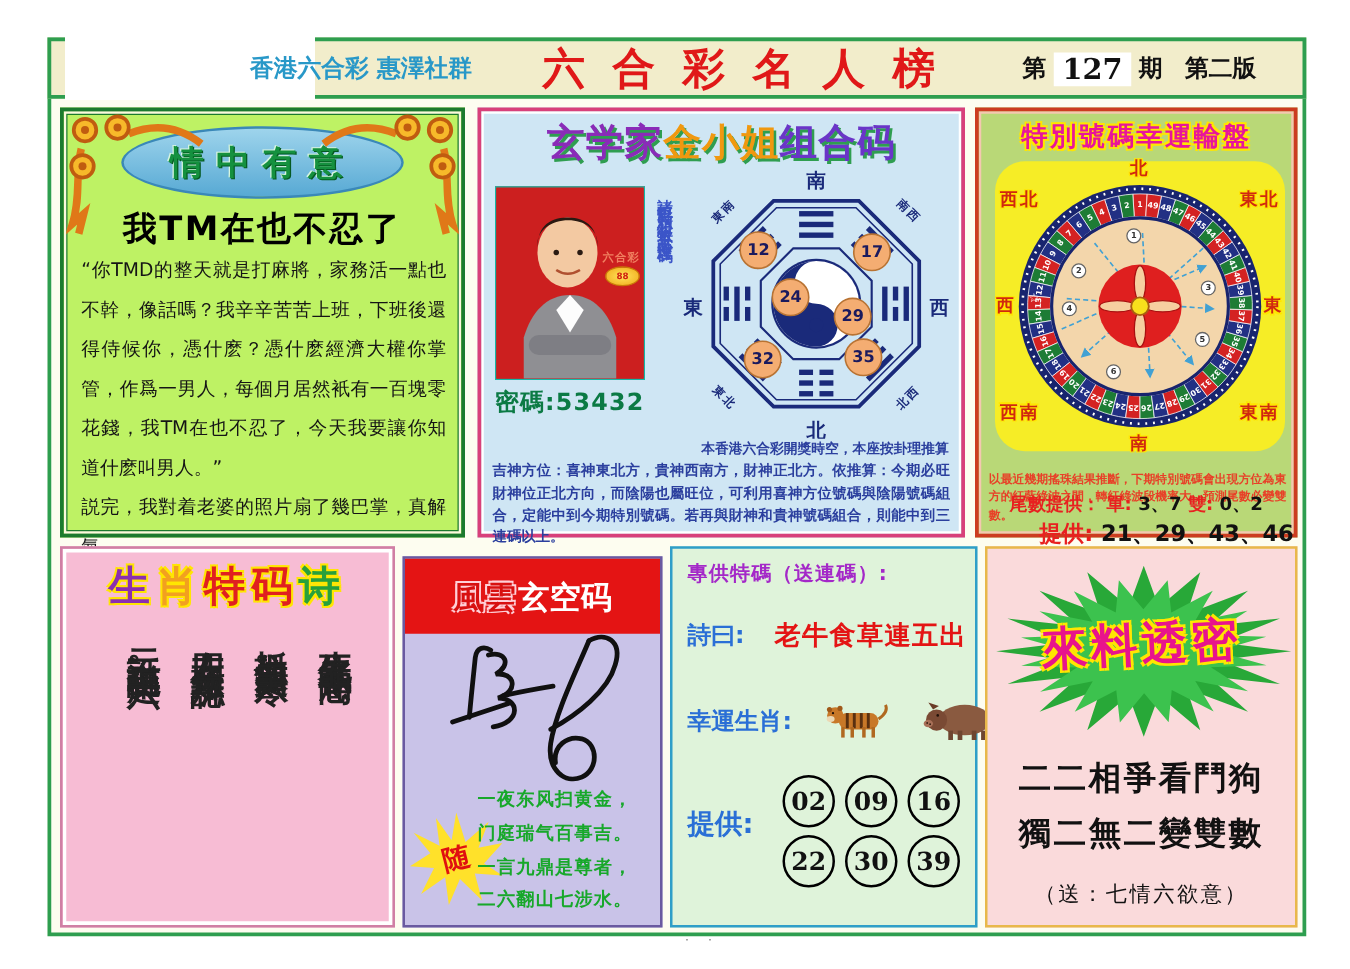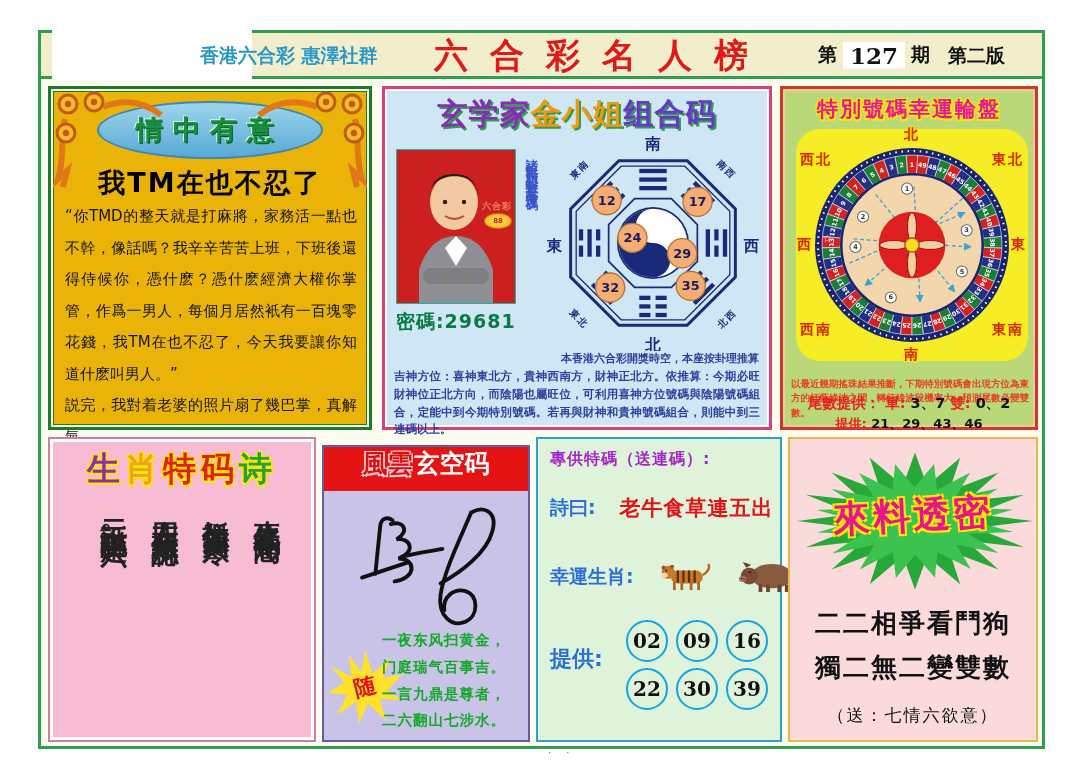--- a/index.html
+++ b/index.html
@@ -12,21 +12,21 @@
   .white-patch{left:52px;top:24px;width:200px;height:56px;background:#ffffff;z-index:3;}
   .brand{left:200px;top:38px;width:270px;height:34px;line-height:34px;font-size:19px;font-weight:900;color:#2898c8;z-index:4;}
   .main-title{left:392px;top:33px;width:420px;height:44px;line-height:44px;text-align:center;font-size:34px;font-weight:900;
               color:#e01818;letter-spacing:22px;font-family:"DejaVu Serif","Liberation Serif",serif;z-index:4;white-space:nowrap;}
   .issue{left:818px;top:38px;height:34px;display:flex;align-items:center;gap:6px;z-index:4;font-size:19px;font-weight:700;color:#111;}
   .issue .numbox{background:#fff;padding:0 7px;font-size:23px;font-family:"DejaVu Serif",serif;}
   .edition{left:948px;top:38px;height:34px;line-height:34px;font-size:19px;font-weight:900;color:#111;z-index:4;}
   .footer-dots{left:548px;top:747px;font-size:10px;color:#777;z-index:4;letter-spacing:6px;}
   
   .panel{position:absolute;box-sizing:border-box;z-index:5;}
-  .story{left:48px;top:86px;width:324px;height:344px;border:3px solid #1c7a2e;background:#eab308;box-shadow:inset 0 0 0 2px #fcf9dc,inset 0 0 0 3px #1c7a2e;}
+  .story{left:48px;top:86px;width:324px;height:344px;border:3px solid #1c7a2e;background:#bef264;box-shadow:inset 0 0 0 2px #fcf9dc,inset 0 0 0 3px #1c7a2e;}
   .mystic{left:382px;top:86px;width:390px;height:344px;border:3px solid #d8407a;background:#cfe6f4;box-shadow:inset 0 0 0 2px #fff;}
   .wheelp{left:780px;top:86px;width:258px;height:344px;border:3px solid #cc3c20;background:#b9d877;box-shadow:inset 0 0 0 2px #f4c8b0;}
   .zpoem{left:48px;top:437px;width:268px;height:305px;border:2px solid #cf7fa4;background:#f7bcd4;box-shadow:inset 0 0 0 3px #fff;}
   .xuank{left:322px;top:445px;width:208px;height:297px;border:2px solid #6a5aa0;background:#c9c3e8;}
   .specl{left:536px;top:437px;width:246px;height:305px;border:2px solid #2f9ec8;background:#dff3da;}
   .leak{left:788px;top:437px;width:250px;height:305px;border:2px solid #e8b84a;background:#fadadb;}
   
   .banner-ellipse{left:50%;transform:translateX(-50%);top:12px;width:222px;height:54px;border-radius:50%;
       background:linear-gradient(#9ed4ec,#57a9d4);border:2px solid #3a88b8;display:flex;align-items:center;justify-content:center;z-index:1;}
   .banner-title{font-size:27px;font-weight:900;color:#15913f;letter-spacing:10px;
@@ -56,45 +56,45 @@
      text-shadow:-1.5px -1.5px 0 #ffe600,1.5px -1.5px 0 #ffe600,-1.5px 1.5px 0 #ffe600,1.5px 1.5px 0 #ffe600;}
   .wheel-frame{left:13px;top:40px;width:232px;height:232px;background:#f6ed26;border-radius:24px;}
   .wheel-svg{position:absolute;left:15px;top:15px;}
   .cmp{position:absolute;font-size:14px;font-weight:900;color:#d02810;white-space:nowrap;letter-spacing:2px;
      text-shadow:-1px -1px 0 #ffe600,1px -1px 0 #ffe600,-1px 1px 0 #ffe600,1px 1px 0 #ffe600;}
   .cmp.n{top:-3px;left:50%;transform:translateX(-50%);} .cmp.s{bottom:-3px;left:50%;transform:translateX(-50%);}
   .cmp.w{left:1px;top:50%;transform:translateY(-50%);} .cmp.e{right:1px;top:50%;transform:translateY(-50%);}
   .cmp.nw{top:22px;left:4px;} .cmp.ne{top:22px;right:4px;} .cmp.sw{bottom:22px;left:4px;} .cmp.se{bottom:22px;right:4px;}
   .forecast{left:8px;right:6px;top:276px;font-size:9.5px;font-weight:700;color:#e84028;line-height:1.5;text-align:justify;margin-top:12px;}
   .tailrow{left:0;right:0;top:305px;text-align:center;font-size:14.5px;font-weight:900;white-space:nowrap;}
-  .provrow{left:0;right:0;top:326px;text-align:center;font-size:13px;font-weight:900;white-space:nowrap;}
+  .provrow{left:0;right:0;top:326px;text-align:right;font-size:18px;font-weight:900;white-space:nowrap;}
   .redlab{color:#e82020;} .blackval{color:#111;}
   
   .zp-title{left:0;right:0;top:8px;text-align:center;font-size:33px;font-weight:900;letter-spacing:5px;white-space:nowrap;}
   .zp-title span{text-shadow:-1.5px -1.5px 0 #ffe600,1.5px -1.5px 0 #ffe600,-1.5px 1.5px 0 #ffe600,1.5px 1.5px 0 #ffe600;}
   .zc0{color:#8b2fb0;} .zc1{color:#f2a01f;} .zc2{color:#e02020;} .zc3{color:#e02020;} .zc4{color:#28a03c;}
   .zp-body{left:12px;right:14px;top:60px;height:234px;writing-mode:vertical-rl;font-size:27px;font-weight:900;color:#222;}
   .zp-body div{margin:0 15px;letter-spacing:3px;}
   
-  .xk-head{left:0;top:0;right:0;height:44px;background:#e41414;display:flex;align-items:flex-start;justify-content:center;gap:2px;}
+  .xk-head{left:0;top:0;right:0;height:60px;background:#e41414;display:flex;align-items:center;justify-content:center;gap:2px;}
   .xk-red{font-size:25px;font-weight:900;color:#d81010;
      text-shadow:-1.5px -1.5px 0 #ffd0d8,1.5px -1.5px 0 #ffd0d8,-1.5px 1.5px 0 #ffd0d8,1.5px 1.5px 0 #ffd0d8;}
   .xk-white{font-size:25px;font-weight:900;color:#fff;}
   .sig{left:24px;top:56px;}
   .burst-badge{left:4px;top:203px;width:74px;height:74px;background:#ffe12a;display:flex;align-items:center;justify-content:center;
      clip-path:polygon(50% 0%,60% 32%,85% 10%,74% 38%,100% 33%,80% 55%,100% 68%,70% 66%,78% 95%,54% 72%,42% 100%,38% 70%,12% 88%,26% 60%,0% 58%,22% 44%,4% 22%,32% 36%,28% 6%,45% 30%);}
   .burst-badge span{font-size:22px;font-weight:900;color:#e01010;transform:rotate(-14deg);}
   .xk-verses{left:58px;top:180px;width:146px;font-size:14.5px;font-weight:900;color:#17a82a;line-height:1.85;letter-spacing:1px;white-space:nowrap;}
   
   .sp-head{left:12px;top:10px;font-size:16px;font-weight:900;color:#a428c8;letter-spacing:1px;}
   .sp-row{position:absolute;display:flex;align-items:center;gap:24px;}
   .sp-lab{font-size:19px;font-weight:900;color:#2a6fd6;white-space:nowrap;}
   .sp-poem{font-size:21px;font-weight:900;color:#e41414;letter-spacing:1px;white-space:nowrap;}
   .sp-circles{position:absolute;left:84px;top:178px;width:150px;display:flex;flex-wrap:wrap;}
-  .num-circle{width:38px;height:38px;border:2px solid #0ea5e9;border-radius:50%;margin:3px 4px;display:flex;align-items:center;justify-content:center;
+  .num-circle{width:38px;height:38px;border:2px solid #000000;border-radius:50%;margin:3px 4px;display:flex;align-items:center;justify-content:center;
      font-size:20px;font-weight:700;color:#111;font-family:"DejaVu Serif",serif;}
   .sp-provide-lab{position:absolute;left:12px;top:205px;font-size:22px;font-weight:900;color:#2a6fd6;}
   .sp-guess{position:absolute;left:10px;top:276px;font-size:17px;font-weight:900;white-space:nowrap;}
   .sp-guess .g1{color:#111;} .sp-guess .g2{color:#e41414;letter-spacing:3px;font-size:18px;}
   
   .leak-burst{left:6px;top:10px;width:238px;height:148px;}
   .leak-title{position:absolute;left:0;right:0;top:52px;text-align:center;font-size:37px;font-weight:900;color:#e8148c;letter-spacing:3px;
      transform:rotate(-3deg);white-space:nowrap;
      text-shadow:-2px -2px 0 #ffe600,2px -2px 0 #ffe600,-2px 2px 0 #ffe600,2px 2px 0 #ffe600;}
   .leak-lines{position:absolute;left:0;right:0;top:162px;text-align:center;font-size:26px;font-weight:900;color:#111;line-height:1.7;letter-spacing:2px;}
@@ -161,21 +161,21 @@
         <ellipse cx="57" cy="52" rx="24" ry="28" fill="#f3c9a2"></ellipse>
         <path d="M33,48 C30,20 84,18 81,48 C81,34 74,24 57,24 C40,24 33,34 33,48Z" fill="#2a1a12"></path>
         <circle cx="48" cy="52" r="2.2" fill="#2a1a12"></circle>
           <circle cx="67" cy="52" r="2.2" fill="#2a1a12"></circle>
         <path d="M48,66 Q57,72 67,66" stroke="#b05030" stroke-width="2" fill="none"></path>
       </svg>
       <span class="photo-label">六合彩</span>
       <span class="photo-logo">88</span>
     </div>
     <div class="abs password">
-      <span>密碼:</span><span>29681</span>
+      <span>密碼:</span><span>53432</span>
     </div>
     <div class="abs vnote">諸位彩民精心組合本卦必中連碼</div>
     <div class="abs bagua-wrap">
       <svg id="bagua-svg" width="216" height="216" viewBox="-126 -126 252 252">
           <path d="M39.79907696596934,-96.08347138117382L96.08347138117382,-39.799076965969334L96.08347138117382,39.799076965969334L39.79907696596934,96.08347138117382L-39.799076965969334,96.08347138117382L-96.08347138117382,39.79907696596935L-96.08347138117384,-39.79907696596928L-39.799076965969306,-96.08347138117384Z" fill="none" stroke="#1a2a7a" stroke-width="3.5"></path>
           <path d="M37.120292939413716,-89.61631465359481L89.61631465359481,-37.12029293941371L89.61631465359481,37.12029293941371L37.120292939413716,89.61631465359481L-37.1202929394137,89.61631465359481L-89.61631465359481,37.12029293941372L-89.61631465359484,-37.12029293941365L-37.12029293941368,-89.61631465359483Z" fill="none" stroke="#1a2a7a" stroke-width="1.5"></path>
           <path d="M21.430272212445033,-51.737253820632056L51.737253820632056,-21.43027221244503L51.737253820632056,21.43027221244503L21.430272212445033,51.737253820632056L-21.430272212445026,51.737253820632056L-51.737253820632056,21.430272212445033L-51.73725382063207,-21.430272212444997L-21.43027221244501,-51.73725382063206Z" fill="none" stroke="#1a2a7a" stroke-width="2"></path>
           <g transform="rotate(0)">
             <rect x="-16" y="-66.5" width="32" height="5" fill="#1a2a7a"></rect>
             <rect x="-16" y="-76.5" width="32" height="5" fill="#1a2a7a"></rect>

